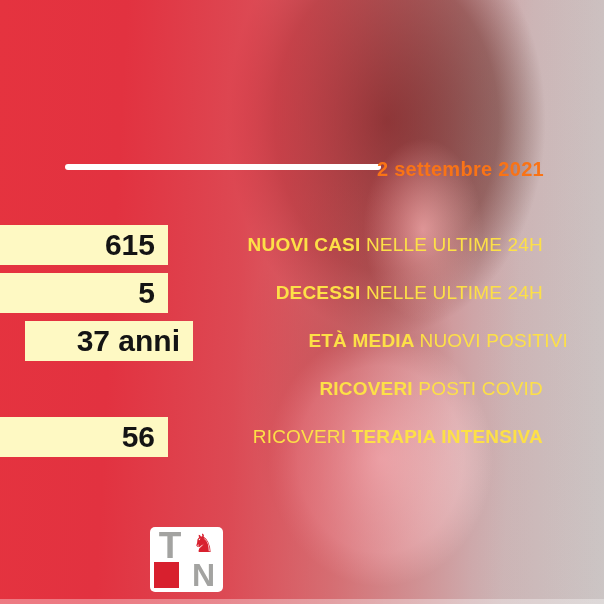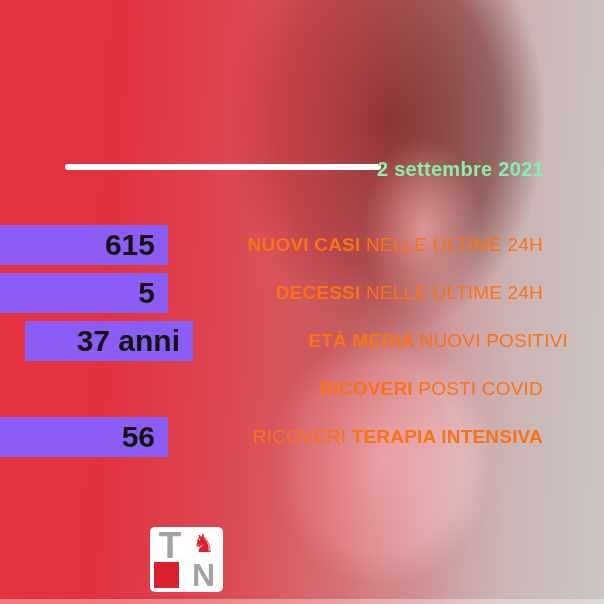--- a/index.html
+++ b/index.html
@@ -35,39 +35,39 @@
   .title{
     position:absolute;left:65px;top:36px;
     color:#fff;font-weight:700;font-size:47px;line-height:53px;letter-spacing:0.5px;
   }
   .underline{
     position:absolute;left:65px;top:164px;width:316px;height:6px;
     background:#fff;border-radius:3px;
   }
   .date{
     position:absolute;right:60px;top:158px;
-    color:#86efac;font-weight:700;font-size:20px;letter-spacing:0.3px;
+    color:#f97316;font-weight:700;font-size:20px;letter-spacing:0.3px;
   }
   
   .stat-row{position:absolute;left:0;width:604px;height:40px;}
   .stats .stat-row:nth-child(1){top:225px;}
   .stats .stat-row:nth-child(2){top:273px;}
   .stats .stat-row:nth-child(3){top:321px;margin-left:25px;}
   .stats .stat-row:nth-child(4){top:369px;}
   .stats .stat-row:nth-child(5){top:417px;}
   .stat-bar{
-    position:absolute;left:0;top:0;width:168px;height:40px;background:#8b5cf6;
+    position:absolute;left:0;top:0;width:168px;height:40px;background:#fef9c3;
     display:flex;align-items:center;justify-content:flex-end;
     padding-right:13px;box-sizing:border-box;
   }
   .stat-value{font-size:30px;font-weight:700;color:#141414;letter-spacing:0px;}
   .stat-label{
     position:absolute;right:61px;top:0;height:40px;
     display:flex;align-items:center;
-    font-size:19px;color:#f97316;letter-spacing:0.2px;white-space:pre;
+    font-size:19px;color:#fde047;letter-spacing:0.2px;white-space:pre;
   }
   .lbl-bold{font-weight:700;}
   .lbl-reg{font-weight:400;}
   
   .logo-box{
     position:absolute;left:150px;top:527px;width:73px;height:65px;
     background:#fff;border-radius:5px;
     display:grid;grid-template-columns:34px 33px;grid-template-rows:31px 28px;
     padding:3px 0 0 3px;box-sizing:border-box;
   }

